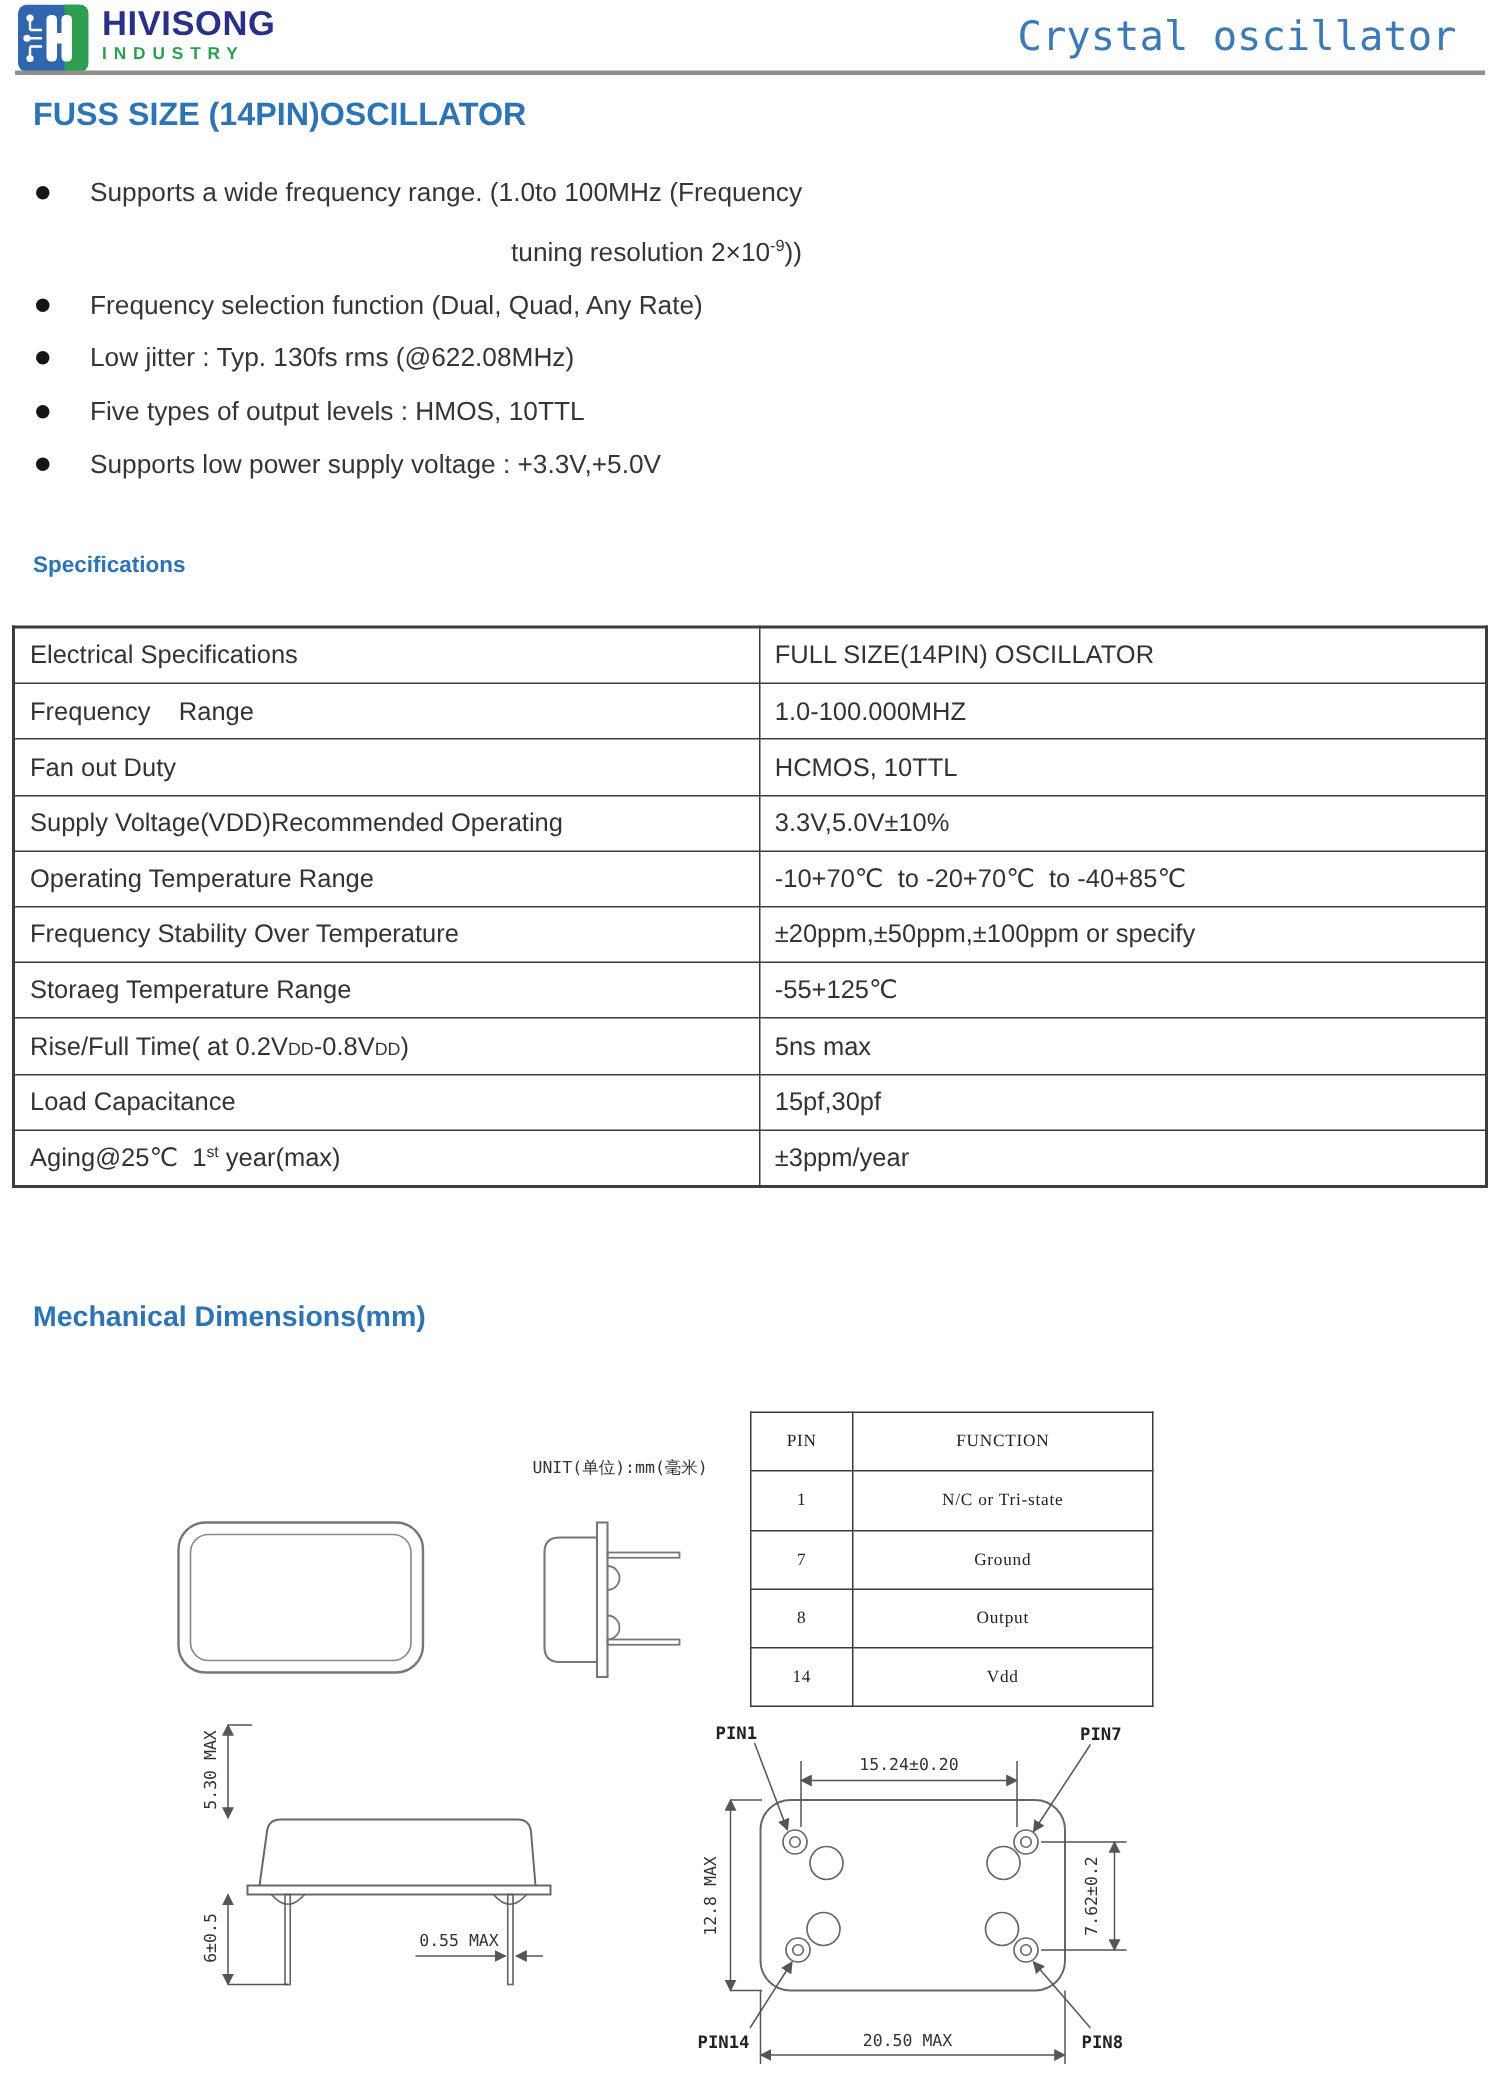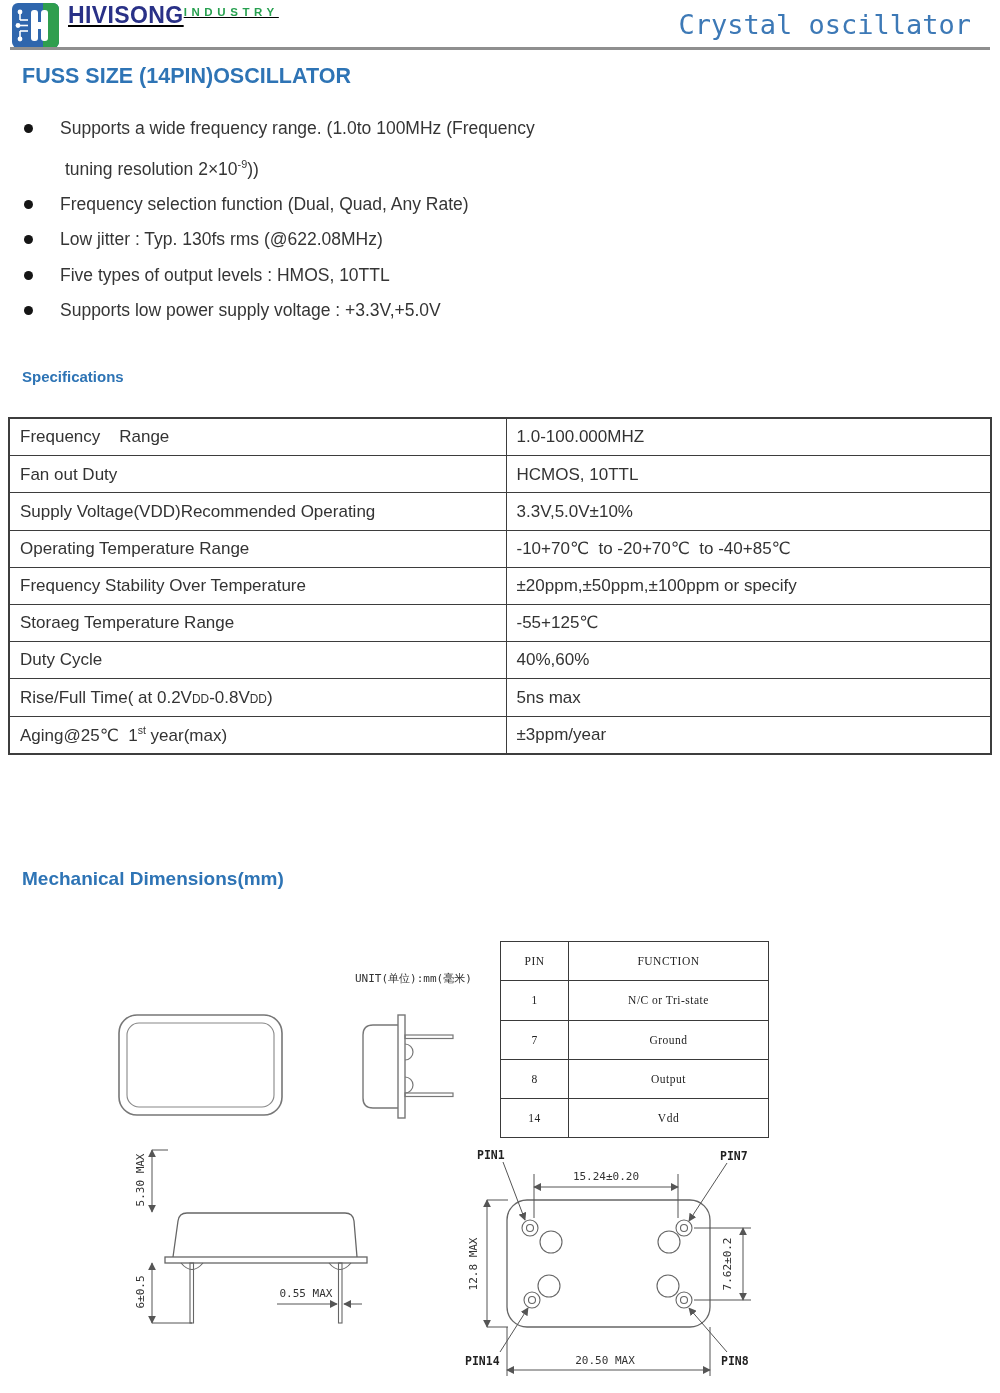--- a/index.html
+++ b/index.html
@@ -2,36 +2,36 @@
 <html><head>
 <meta charset="utf-8">
 <style>
   html,body { margin:0; padding:0; background:#ffffff; }
   .page {
     position:relative; width:1000px; height:1393px; background:#fff;
     font-family:"Liberation Sans","DejaVu Sans",sans-serif; overflow:hidden;
   }
   
   .brand { position:absolute; left:12px; top:3px; display:flex; gap:9px; align-items:flex-start; }
-  .brand-text { display:flex; flex-direction:row;text-decoration:underline; }
+  .brand-text { display:flex; flex-direction:column; }
   .brand-name { font-size:23px; font-weight:800; color:#293187; letter-spacing:0.4px; line-height:1.05; }
   .brand-sub  { font-size:11.5px; font-weight:700; color:#27a04f; letter-spacing:4.6px; margin-top:3px; }
   .doc-title  { position:absolute; right:29px; top:9px; font-family:"DejaVu Sans Mono","Liberation Mono",monospace;
                 font-size:27px; color:#3d79b6; }
   .header-rule { position:absolute; left:10px; right:10px; top:47px; height:2.5px; background:#8f8f8f; }
   
   .h-blue { position:absolute; color:#2e74b5; font-weight:700; margin:0; }
   .h-main { left:22px; top:64px;  font-size:21.5px; }
   .h-spec { left:22px; top:368px; font-size:15px; }
   .h-mech { left:22px; top:868px; font-size:19px;text-align:center; }
   
   .features { position:absolute; left:24px; top:111px; margin:0; padding:0; list-style:none; }
   .features li { display:flex; }
   .dot { width:9px; height:9px; border-radius:50%; background:#151515; margin:13px 27px 0 0; flex:none; }
-  .ftxt { font-size:17.5px; color:#353535; line-height:35.5px; white-space:pre-wrap; }
+  .ftxt { font-size:17.5px; color:#353535; line-height:35.5px; white-space:pre-wrap;text-align:right; }
   sup { font-size:62%; }
   .sm { font-size:70%; }
   
   .spec-table { position:absolute; left:8px; top:417px; width:984px; border-collapse:collapse;
                 table-layout:fixed; border:2px solid #3d3d3d; }
   .spec-table td { border:1.6px solid #3d3d3d; height:36.2px; padding:0 4px 0 10px;
                    font-size:17px; color:#333; white-space:pre-wrap; vertical-align:middle; line-height:1.15; }
   
   .mech-svg { position:absolute; }
   .mech-svg text { font-family:"DejaVu Sans Mono","Liberation Mono",monospace; font-size:11px; fill:#333; }
@@ -98,20 +98,24 @@
     </ul>
 
   <h2 class="h-blue h-spec">Specifications</h2>
   <table class="spec-table">
     <colgroup>
         <col style="width:497px">
         <col>
       </colgroup>
     <tbody>
         <tr>
+          <td>Electrical Specifications</td>
+          <td>FULL SIZE(14PIN) OSCILLATOR</td>
+        </tr>
+        <tr>
           <td>Frequency    Range</td>
           <td>1.0-100.000MHZ</td>
         </tr>
         <tr>
           <td>Fan out Duty</td>
           <td>HCMOS, 10TTL</td>
         </tr>
         <tr>
           <td>Supply Voltage(VDD)Recommended Operating</td>
           <td>3.3V,5.0V±10%</td>
@@ -122,26 +126,26 @@
         </tr>
         <tr>
           <td>Frequency Stability Over Temperature</td>
           <td>±20ppm,±50ppm,±100ppm or specify</td>
         </tr>
         <tr>
           <td>Storaeg Temperature Range</td>
           <td>-55+125℃</td>
         </tr>
         <tr>
-          <td>Duty Cycle</td>
-          <td>40%,60%</td>
-        </tr>
-        <tr>
           <td>Rise/Full Time( at 0.2V<span class="sm">DD</span>-0.8V<span class="sm">DD</span>)</td>
           <td>5ns max</td>
+        </tr>
+        <tr>
+          <td>Load Capacitance</td>
+          <td>15pf,30pf</td>
         </tr>
         <tr>
           <td>Aging@25℃  1<sup>st</sup> year(max)</td>
           <td>±3ppm/year</td>
         </tr>
       </tbody>
   </table>
 
   <h2 class="h-blue h-mech">Mechanical Dimensions(mm)</h2>
 

